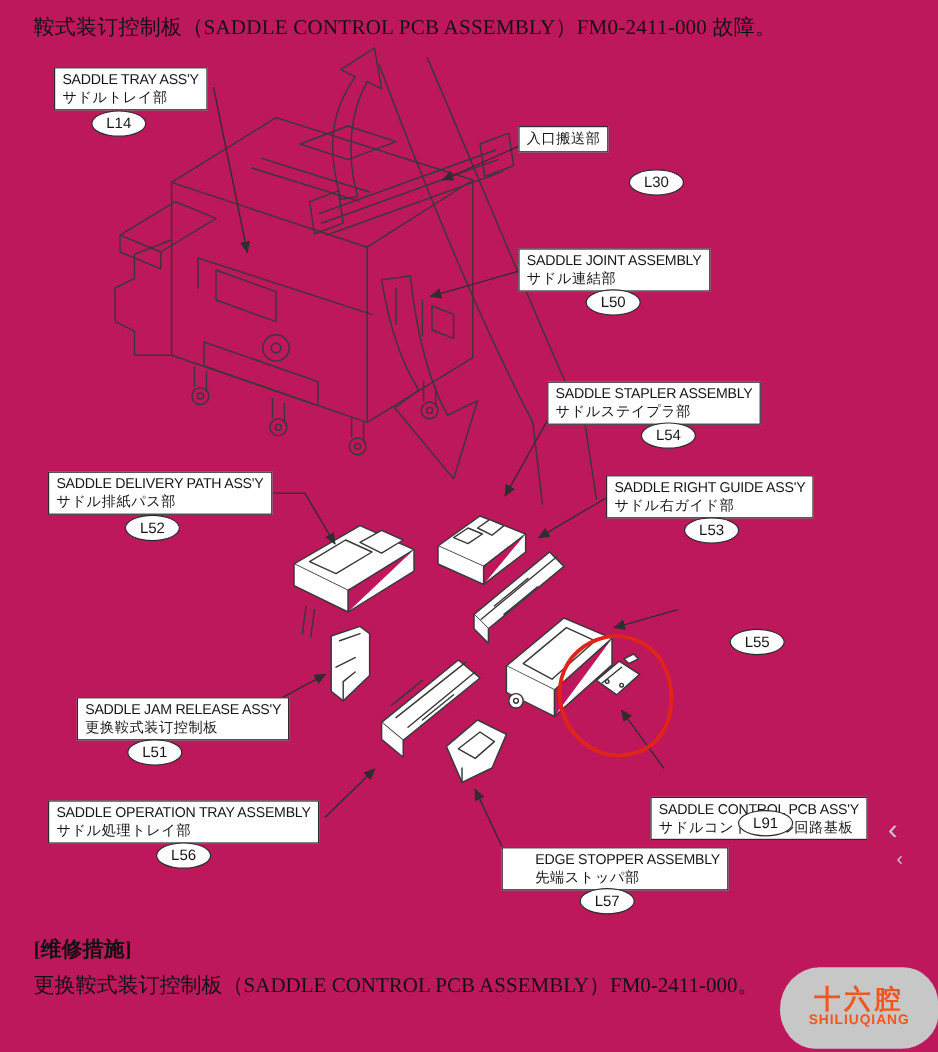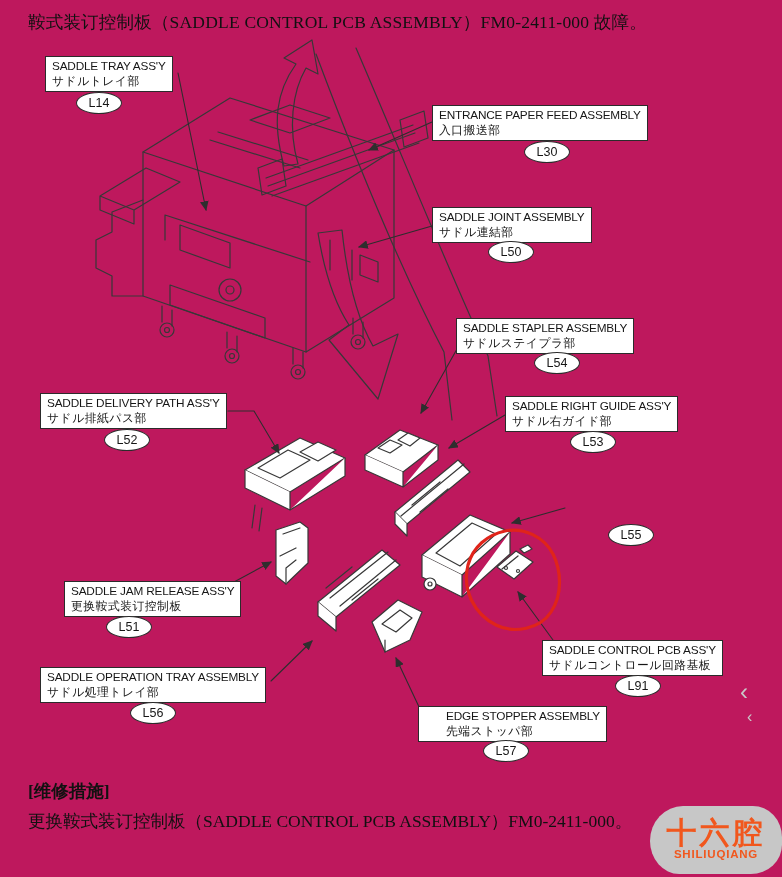--- a/index.html
+++ b/index.html
@@ -18,29 +18,29 @@
         font-family:"Liberation Sans",sans-serif;font-size:12.5px;color:#161616;z-index:5;}
   
   .c0{left:45px;top:56px;}   .e0{left:76px;top:92px;}
   .c1{left:432px;top:105px;} .e1{left:524px;top:141px;}
   .c2{left:432px;top:207px;} .e2{left:488px;top:241px;}
   .c3{left:456px;top:318px;} .e3{left:534px;top:352px;}
   .c4{left:40px;top:393px;}  .e4{left:104px;top:429px;}
   .c5{left:505px;top:396px;} .e5{left:570px;top:431px;}
   .c6{left:565px;top:489px;} .e6{left:608px;top:524px;}
   .c7{left:37px;top:581px;margin-left:27px;}  .e7{left:106px;top:616px;}
-  .c8{left:542px;top:640px;} .e8{left:615px;top:675px;}
+  .c8{left:542px;top:664px;} .e8{left:615px;top:675px;}
   .c9{left:40px;top:667px;}  .e9{left:130px;top:702px;}
   .c10{left:418px;top:706px;padding-left:27px;}.e10{left:483px;top:740px;}
   .section-head{position:absolute;left:28px;top:779px;font-size:17.5px;font-weight:bold;color:#111;}
   .remedy{position:absolute;left:28px;top:809px;width:700px;font-size:17.5px;color:#111;}
   .wm{position:absolute;left:650px;top:806px;width:132px;height:68px;background:#c7c7c7;
       border-radius:34px 30px 32px 30px / 36px 32px 30px 34px;z-index:6;
       display:flex;flex-direction:column;align-items:center;justify-content:center;}
-  .wm-cn{font-family:"Liberation Sans",sans-serif;font-size:30px;font-weight:bold;
+  .wm-cn{font-family:"Liberation Sans",sans-serif;font-size:22px;font-weight:bold;
          color:#f1571d;letter-spacing:3px;line-height:1;}
   .wm-en{font-family:"Liberation Sans",sans-serif;font-size:11.5px;font-weight:bold;
          color:#f1571d;letter-spacing:0.8px;line-height:1.2;}
   .faint-mark{position:absolute;font-family:"Liberation Sans",sans-serif;color:#c9c9c9;
               font-size:24px;z-index:1;}
   .fm1{left:740px;top:678px;} .fm2{left:747px;top:708px;font-size:16px;}
 </style>
 </head>
 <body>
 
@@ -171,21 +171,20 @@
     <path d="M468,565 C462,590 474,614 496,625 C514,634 540,629 551,612 C563,594 561,570 553,554 C544,537 524,527 505,531 C487,535 473,547 468,565 Z" stroke="#e0241a" stroke-width="3.2" fill="none"></path>
   </svg>
 
   <div class="callout c0">
     <div class="en">SADDLE TRAY ASS'Y</div>
     <div class="jp">サドルトレイ部</div>
   </div>
   <div class="lnum e0">L14</div>
 
   <div class="callout c1">
-    <div class="en">ENTRANCE PAPER FEED ASSEMBLY</div>
     <div class="jp">入口搬送部</div>
   </div>
   <div class="lnum e1">L30</div>
 
   <div class="callout c2">
     <div class="en">SADDLE JOINT ASSEMBLY</div>
     <div class="jp">サドル連結部</div>
   </div>
   <div class="lnum e2">L50</div>
 

